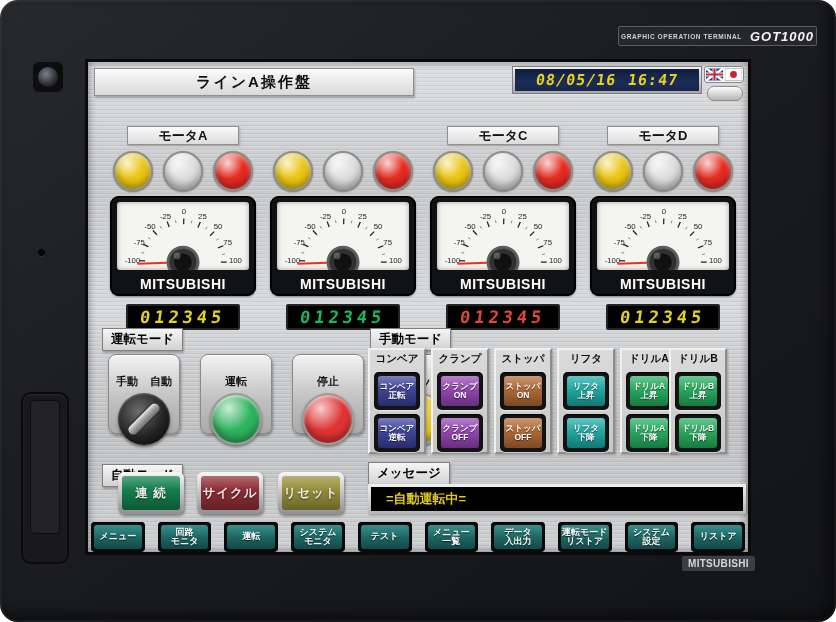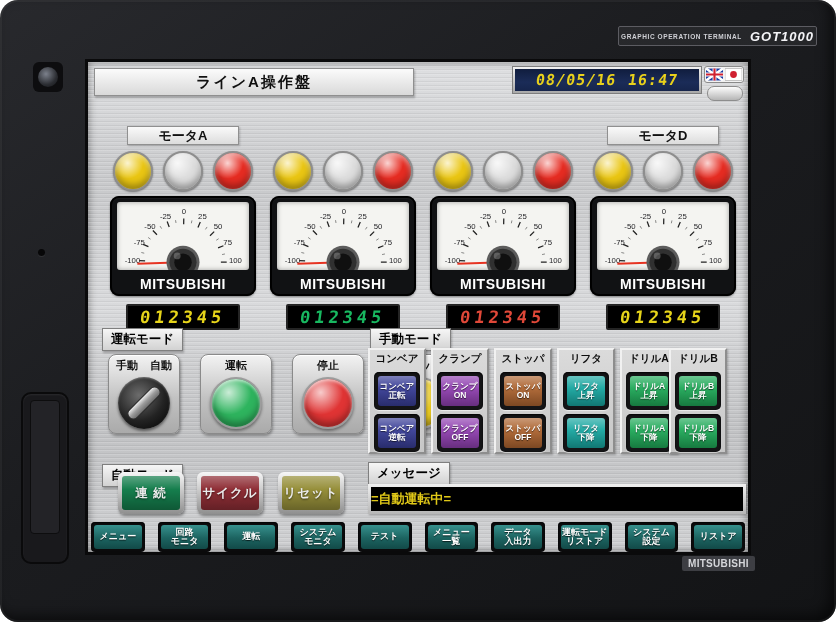--- a/index.html
+++ b/index.html
@@ -76,21 +76,21 @@
     transform:skewX(-8deg);white-space:nowrap;}
 
   
   .sec-label{position:absolute;background:linear-gradient(180deg,#f6f6f6,#d2d2d2);border:1px solid #7f7f7f;
     padding:2px 8px;font-size:12.5px;font-weight:bold;color:#000;box-shadow:1px 2px 2px rgba(0,0,0,.25);white-space:nowrap;}
 
   
   .plate{position:absolute;top:292px;width:72px;height:80px;border-radius:8px;border:1px solid #8a8a8a;
     background:linear-gradient(180deg,#f3f3f3,#c2c2c2 55%,#aaaaaa);
     box-shadow:1px 2px 3px rgba(0,0,0,.35), inset 0 1px 0 #fff;text-align:center;box-sizing:border-box;}
-  .plate-label{display:flex;justify-content:center;gap:12px;font-size:11px;font-weight:bold;color:#111;margin-top:3px;white-space:nowrap;}
+  .plate-label{display:flex;justify-content:center;gap:12px;font-size:11px;font-weight:bold;color:#111;margin-top:19px;white-space:nowrap;}
   .rbtn{margin:4px auto 0;width:52px;height:52px;border-radius:50%;border:2px solid #9c9c9c;box-sizing:border-box;
     background-image:radial-gradient(circle at 35% 28%,rgba(255,255,255,.75),rgba(255,255,255,0) 48%);
     box-shadow:0 2px 3px rgba(0,0,0,.4), inset 0 2px 3px rgba(255,255,255,.6), inset 0 -5px 7px rgba(0,0,0,.35);}
   .knob{margin:4px auto 0;width:52px;height:52px;border-radius:50%;position:relative;
     background:radial-gradient(circle at 40% 35%,#6c6c6c,#232323 55%,#000);
     box-shadow:0 2px 3px rgba(0,0,0,.5), inset 0 1px 2px rgba(255,255,255,.3);}
   .lever{position:absolute;left:50%;top:50%;width:12px;height:42px;margin:-21px 0 0 -6px;border-radius:6px;
     transform:rotate(45deg);background:linear-gradient(90deg,#ececec,#9c9c9c 50%,#6e6e6e);
     border:1px solid #2e2e2e;box-sizing:border-box;}
 
@@ -111,21 +111,21 @@
   .abtn{position:absolute;top:410px;width:66px;height:42px;border-radius:6px;
     background:linear-gradient(180deg,#f7f7f7,#8f8f8f);box-shadow:1px 2px 3px rgba(0,0,0,.4);}
   .aface{position:absolute;left:4px;right:4px;top:4px;bottom:4px;border-radius:3px;display:flex;align-items:center;
     justify-content:center;color:#ececec;font-weight:bold;font-size:12.5px;letter-spacing:1px;white-space:nowrap;
     text-shadow:0 1px 2px rgba(0,0,0,.55);
     background-image:linear-gradient(180deg,rgba(255,255,255,.3),rgba(255,255,255,0) 40%,rgba(0,0,0,.3));}
 
   
   .msg-frame{position:absolute;left:280px;top:422px;width:378px;height:30px;padding:3px;box-sizing:border-box;
     background:linear-gradient(180deg,#f0f0f0,#b6b6b6);box-shadow:1px 1px 2px rgba(0,0,0,.3);}
-  .msg-inner{width:100%;height:100%;background:#000;display:flex;align-items:center;padding-left:0;
+  .msg-inner{width:100%;height:100%;background:#000;display:flex;align-items:center;padding-left:15px;
     box-sizing:border-box;font-size:13px;font-weight:bold;white-space:nowrap;}
 
   
   .bbar{position:absolute;left:3px;top:460px;width:654px;height:30px;display:flex;gap:13px;}
   .bcell{flex:1;position:relative;background:#0b0b0c;border-radius:4px;
     box-shadow:inset 0 1px 2px rgba(0,0,0,.9), 0 1px 0 rgba(255,255,255,.45);}
   .bface{position:absolute;left:3px;right:3px;top:3px;bottom:3px;border-radius:3px;display:flex;flex-direction:column;
     align-items:center;justify-content:center;color:#fff;font-weight:bold;font-size:9px;line-height:9.5px;
     text-shadow:0 1px 1px rgba(0,0,0,.7);white-space:nowrap;overflow:hidden;
     background:linear-gradient(180deg,#37918d,#1c6360 55%,#124a48);}
@@ -236,20 +236,21 @@
           </svg>
         </div>
         <div class="meter-brand">MITSUBISHI</div>
       </div>
       <div class="digi">
         <span style="color: rgb(24, 184, 96);">012345</span>
       </div>
     </div>
 
     <div class="motor" style="left:342px">
+      <div class="motor-label">モータC</div>
       <div class="lamps">
         <div class="lamp" style="background-color: rgb(234, 198, 19);"></div>
         <div class="lamp" style="background-color: rgb(222, 222, 222);"></div>
         <div class="lamp" style="background-color: rgb(230, 44, 34);"></div>
       </div>
       <div class="meter">
         <div class="meter-face">
           <svg class="mscale" viewBox="0 0 134 70">
             <path class="tick-major" d="M28 60.6L22 60.4M31.4 46L26 43.6M40.2 33.7L36 29.4M52.8 25.7L50.7 20.1M67.7 23L67.8 17M82.4 26.2L84.8 20.7M94.8 34.7L99.1 30.5M103.1 47.2L108.6 45M106 62L112 62"></path>
             <path class="tick-minor" d="M27.1 52.7L24.1 52M33.6 38.3L31.1 36.5M45 27.4L43.4 24.8M59.8 21.6L59.3 18.7M75.6 21.9L76.2 19M90.1 28.2L91.8 25.7M101.2 39.4L103.7 37.8M107.2 54.1L110.2 53.5"></path>

